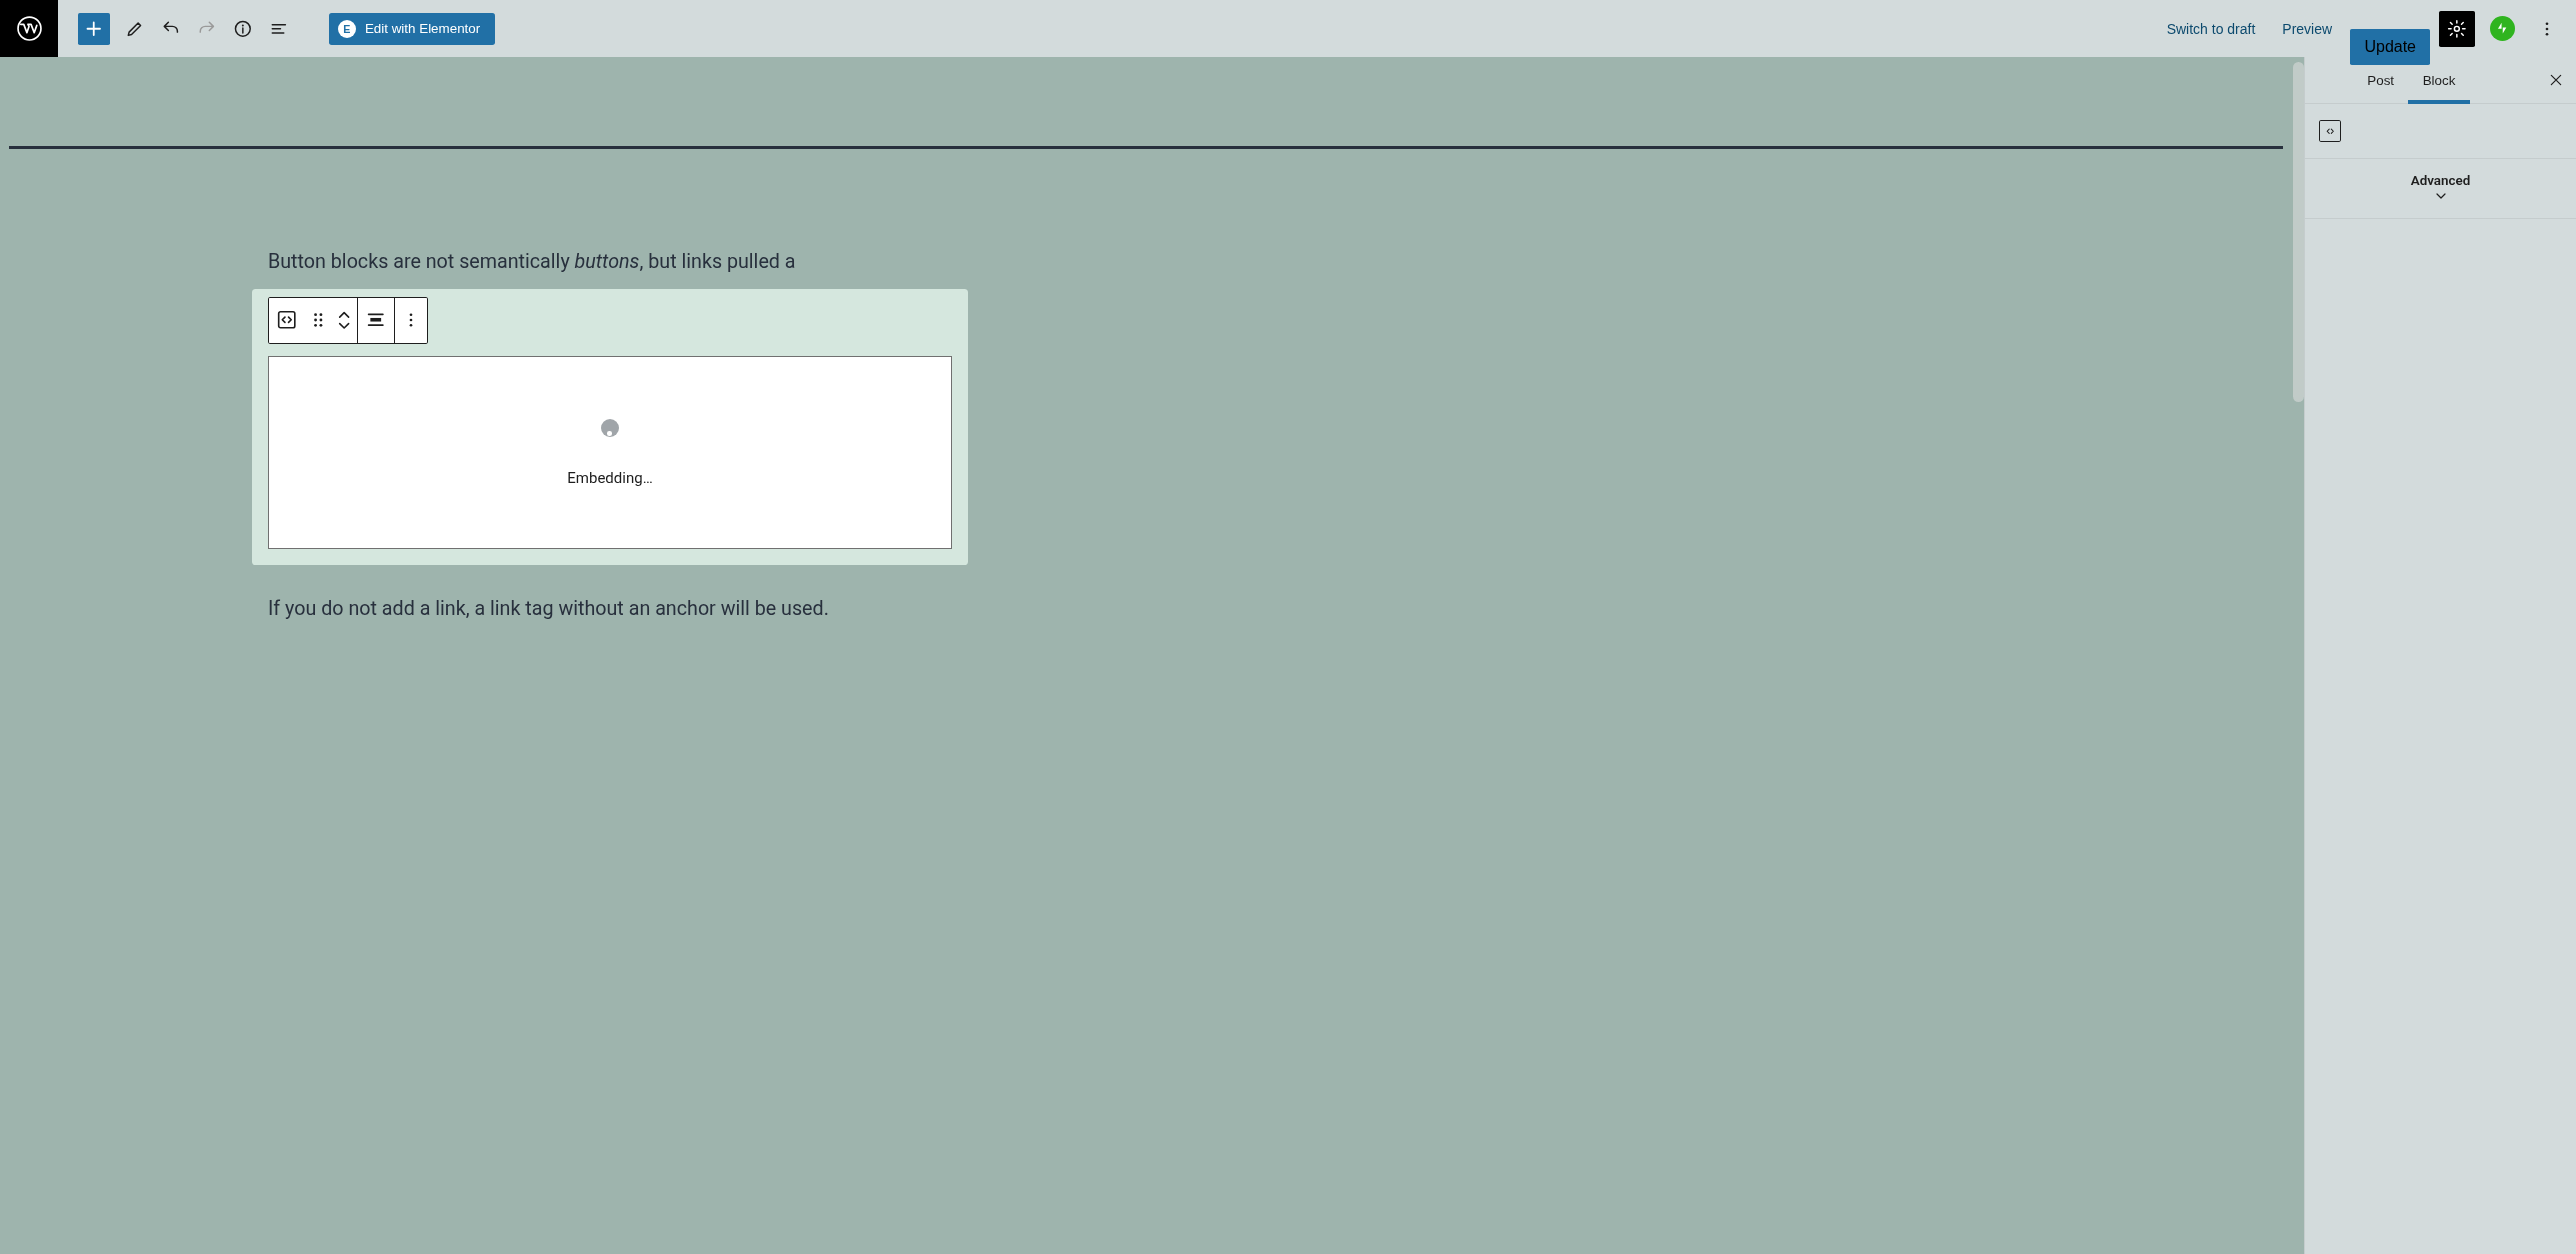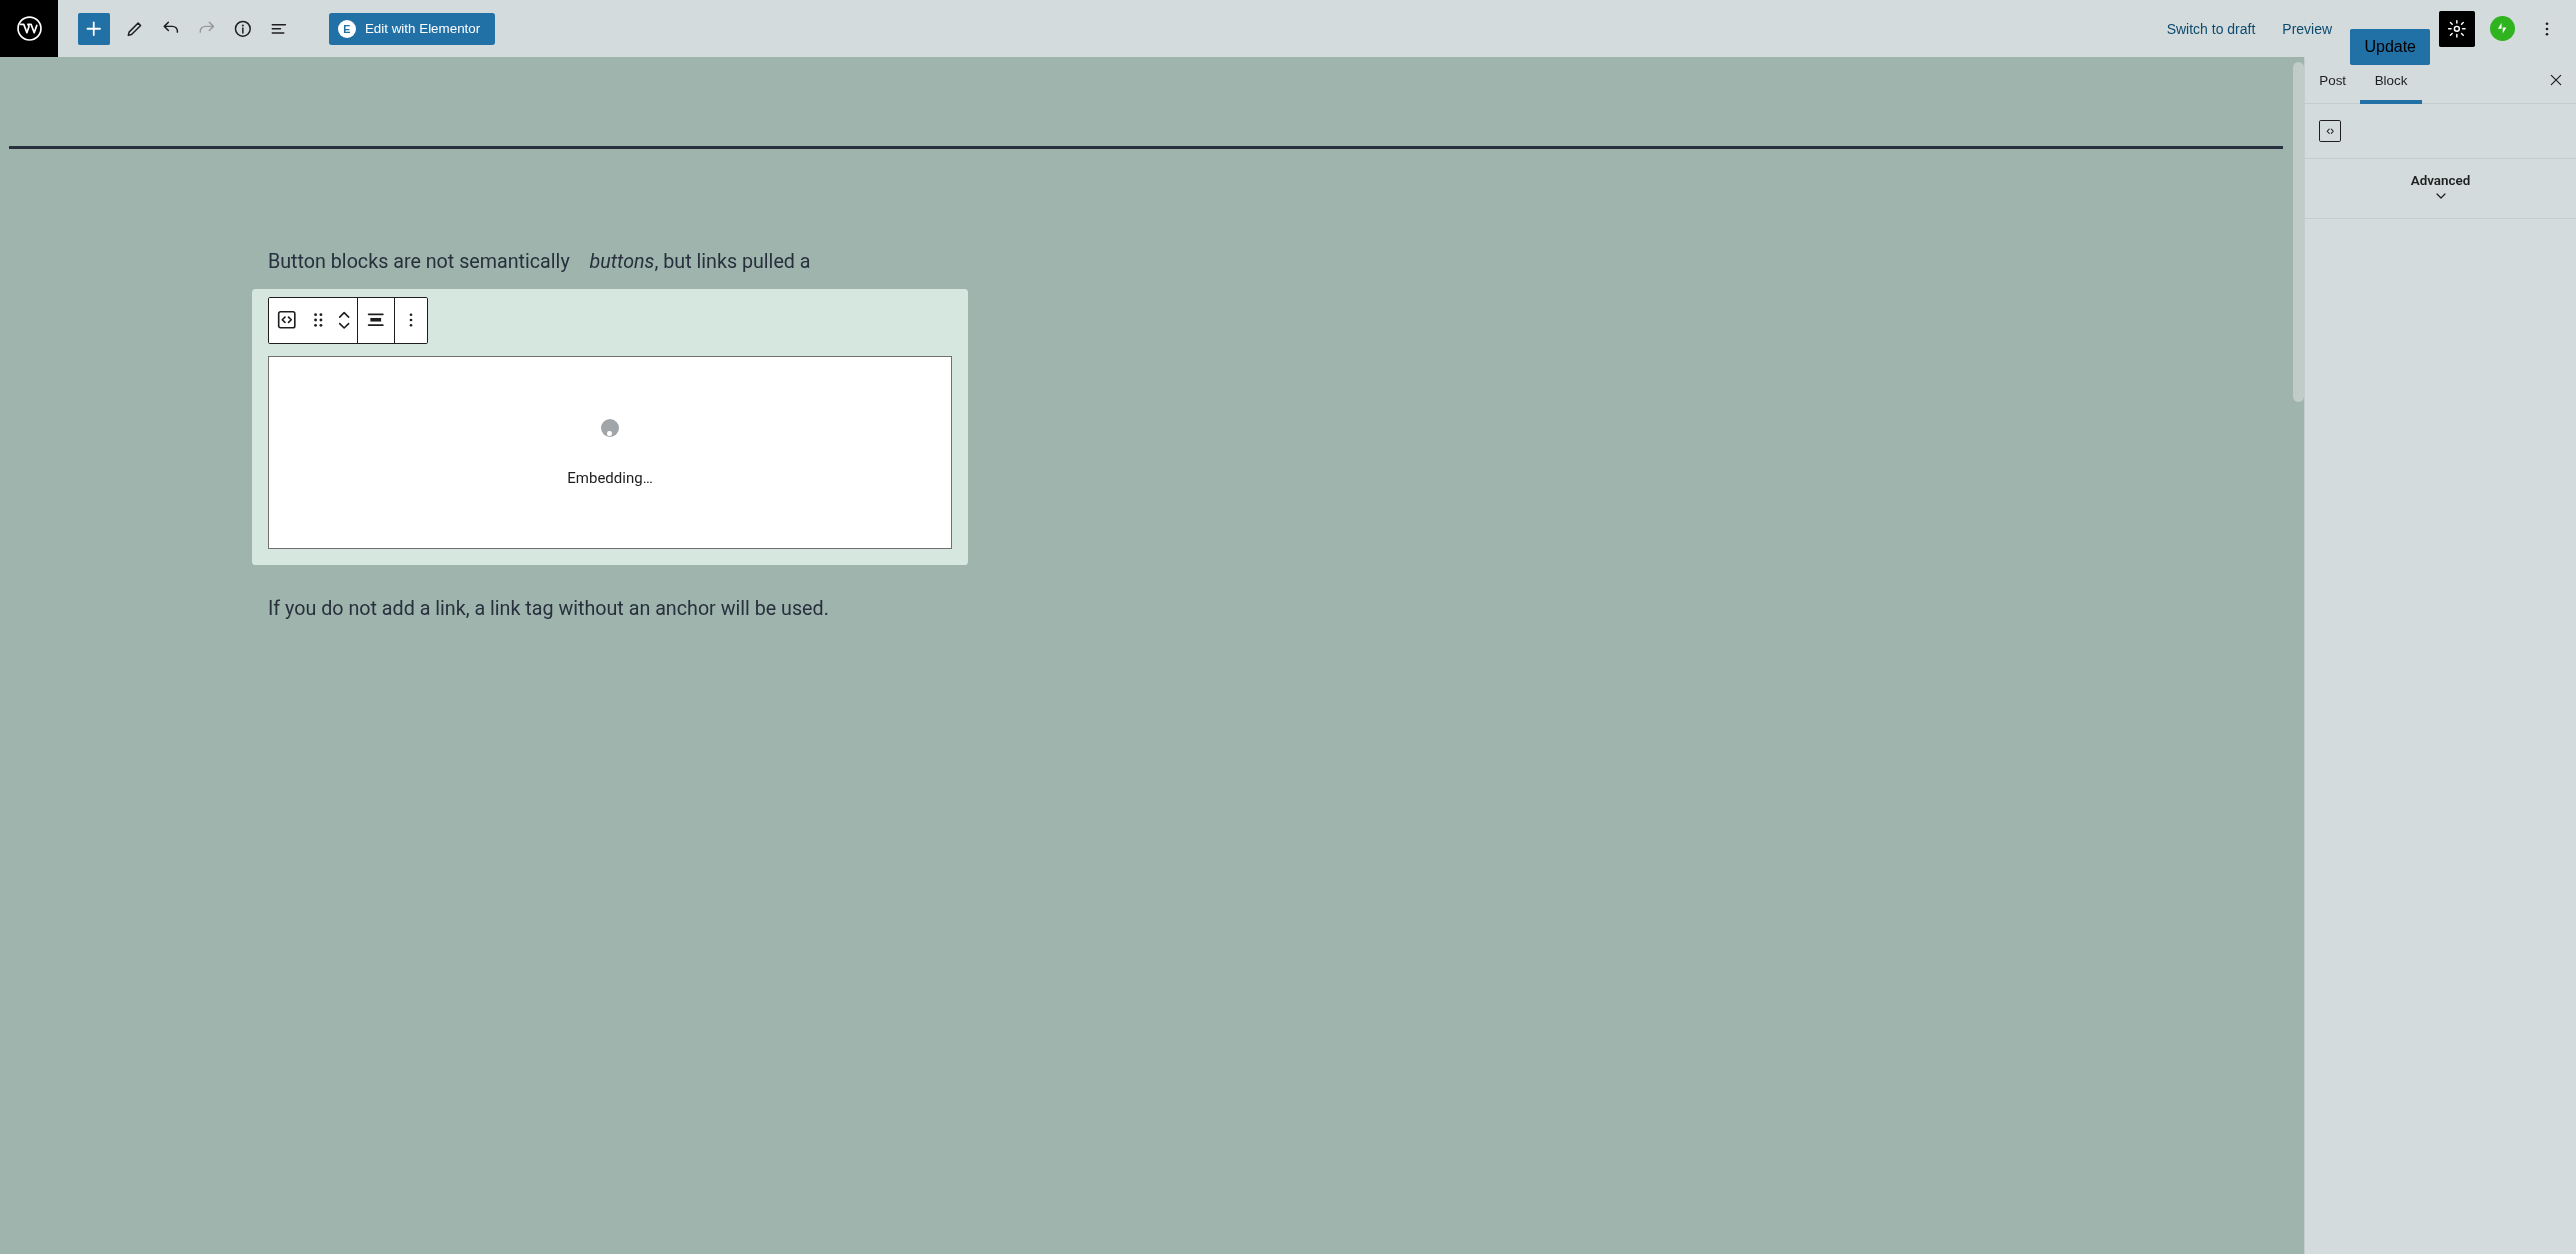--- a/index.html
+++ b/index.html
@@ -24,36 +24,36 @@
   .kebab { width: 36px; height: 36px; display:flex; align-items:center; justify-content:center; cursor:pointer; color:#1e1e1e;}
 
   .main { flex: 1; display: flex; overflow: hidden; }
   .canvas-wrap { flex: 1; background: #9eb4ad; position: relative; overflow-y: auto; }
   .canvas-scroll { position: absolute; right: 0; top: 5.4px; width: 10.7px; height: 340px; background: #c1cbc8; border-radius: 5.4px; }
   .canvas-inner { padding: 0 9px 54px 9px; }
   .page-title { font-size: 98px; font-weight: 400; letter-spacing: -1.8px; color: #28303d; line-height: 1.05; margin-top: -16px; margin-left: -1.8px;}
   .hr { height: 2.7px; background: #28303d; margin-top: 89px; margin-bottom: 98px; width: calc(100% - 12.5px); }
   .content-col { max-width: 626px; margin-left: 259px; }
   .para { font-size: 19.7px; color: #28303d; line-height: 1.5; }
-  .para em { font-style: italic; margin-left: 15px; }
+  .para em { font-style: italic; }
 
   .embed-card { margin-top: 12.5px; background: #d5e7de; border-radius: 3.6px; padding: 8px 16px 16px 16px; position: relative; width: 716px; margin-left: -16px;}
   .block-toolbar { display:inline-flex; background:#fff; border:0.9px solid #1e1e1e; border-radius:1.8px; height:47px; }
   .bt-cell { display:flex; align-items:center; justify-content:center; padding: 0 7.2px; }
   .bt-sep-dark { width:0.9px; background:#1e1e1e; height:100%; }
   .movers { display:flex; flex-direction:column; gap:0; }
   .movers svg { display:block; }
   .embed-body { margin-top: 12.5px; background: #fff; border: 0.9px solid #707070; height: 193px; display:flex; flex-direction:column; align-items:center; justify-content:center; gap: 32px;}
   .spinner { width: 18px; height: 18px; border-radius:50%; background:#a0a5a9; position:relative;}
   .spinner::after{ content:""; position:absolute; width:4.5px; height:4.5px; background:#fff; border-radius:50%; bottom:0.9px; left:6.3px;}
   .embed-label { font-size: 15px; color:#1e1e1e; }
 
   
   .sidebar { width: 272px; background: #d3dbdc; border-left: 0.9px solid #c5cccd; display:flex; flex-direction:column; }
-  .side-tabs { display:flex; align-items:center; height: 47px; border-bottom:0.9px solid #c5cccd; position:relative; }
+  .side-tabs { display:flex; align-items:center; height: 47px; border-bottom:0.9px solid #c5cccd; position:relative;padding-left:48px; }
   .side-tab { padding: 0 14.3px; height:100%; display:flex; align-items:center; font-size:13.4px; color:#1e1e1e; background:transparent; border:none; cursor:pointer; position:relative;}
   .side-tab.active::after { content:""; position:absolute; left:0; right:0; bottom:-0.9px; height:3.6px; background:#2170a6; }
   .side-close { position:absolute; right:7.2px; top:10.7px; width:25px; height:25px; display:flex; align-items:center; justify-content:center; cursor:pointer;}
   .side-block-info { padding: 14.3px 14.3px 16px 14.3px; border-bottom:0.9px solid #c5cccd; display:flex; gap: 14.3px; }
   .side-icon { width:21.5px; height:21.5px; flex-shrink:0; border:1.8px solid #1e1e1e; border-radius:1.8px; display:flex; align-items:center; justify-content:center; margin-top:1.8px;}
   .side-block-title { font-weight:600; font-size:13.4px; color:#1e1e1e; margin-bottom:5.4px;}
   .side-block-desc { font-size:13px; color:#1e1e1e; line-height:1.45;}
   .side-panel { padding: 14.3px; display:flex; align-items:center; justify-content:space-between; border-bottom:0.9px solid #c5cccd; cursor:pointer;flex-direction:column;}
   .side-panel-title { font-weight:600; font-size:13.4px; color:#1e1e1e;}
 </style>

